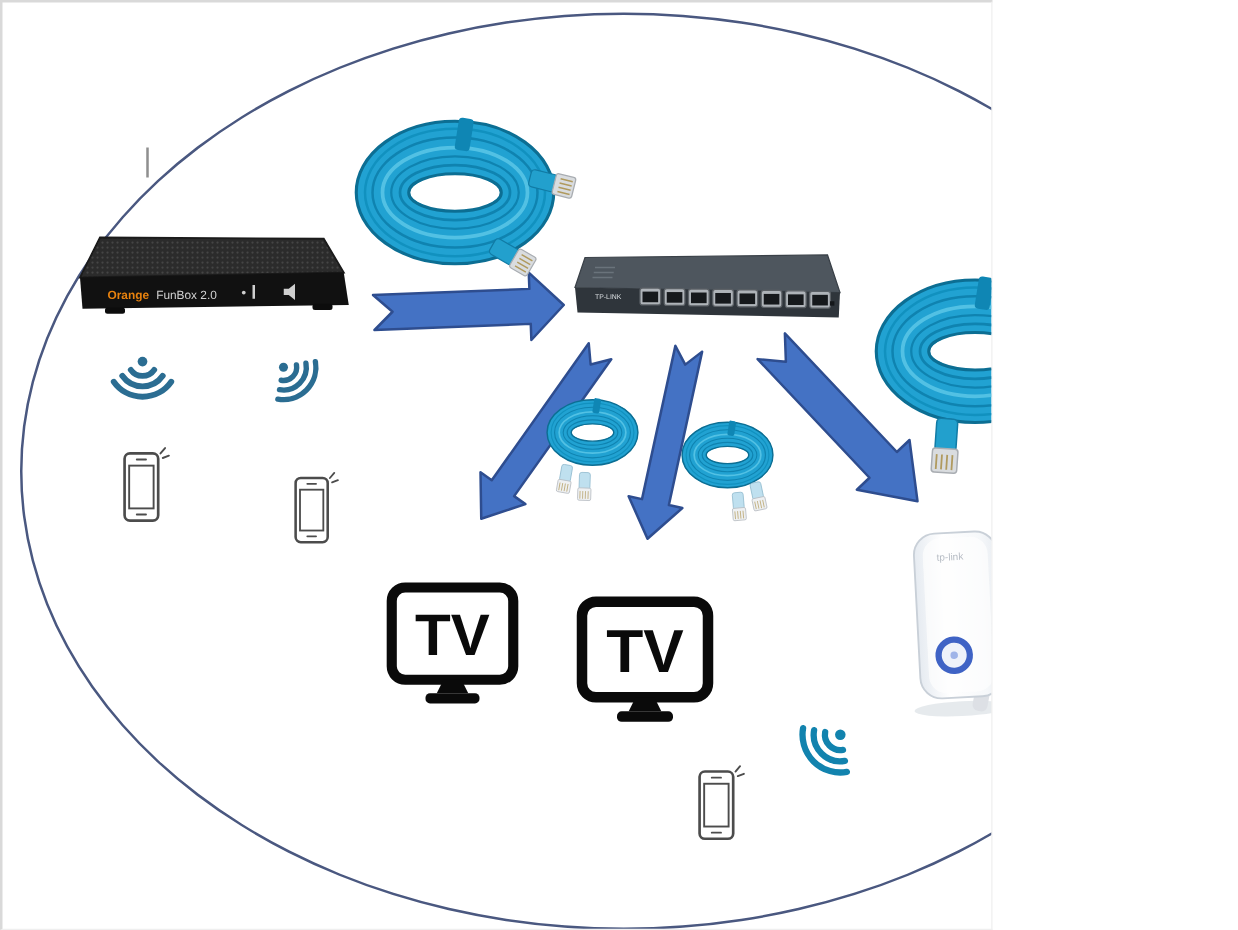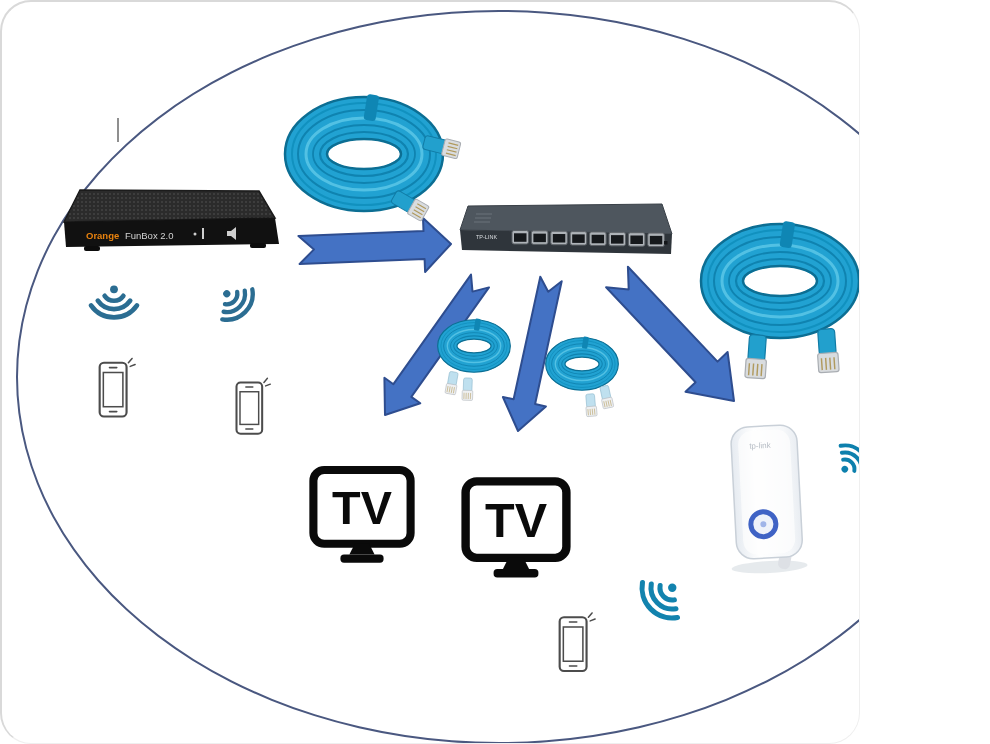--- a/index.html
+++ b/index.html
@@ -1,21 +1,20 @@
 <!DOCTYPE html>
 <html><head>
 <meta charset="utf-8">
 <style>
   html,body{margin:0;padding:0;background:#fff;}
   #canvas{
-    position:relative;width:860px;height:744px;background:#ffffff;overflow:hidden;
+    position:relative;width:794px;height:744px;background:#ffffff;overflow:hidden;
     box-sizing:border-box;border-top:2px solid #d9d9d9;border-left:2px solid #d9d9d9;
     border-right:1px solid #efefef;border-bottom:1px solid #efefef;
     font-family:"Liberation Sans",sans-serif;
-    border-radius:31px;
   }
   .abs{position:absolute;}
   #boundary{
     position:absolute;left:14px;top:8px;width:962px;height:730px;
     border:2px solid #4a5880;border-radius:50%;
   }
   #stray-line{position:absolute;left:115px;top:116px;width:2px;height:24px;background:#8f8f8f;}
   svg{display:block;overflow:visible;}
   .wifi{color:#2b6d92;}
   .phone{color:#4c4c4c;}

